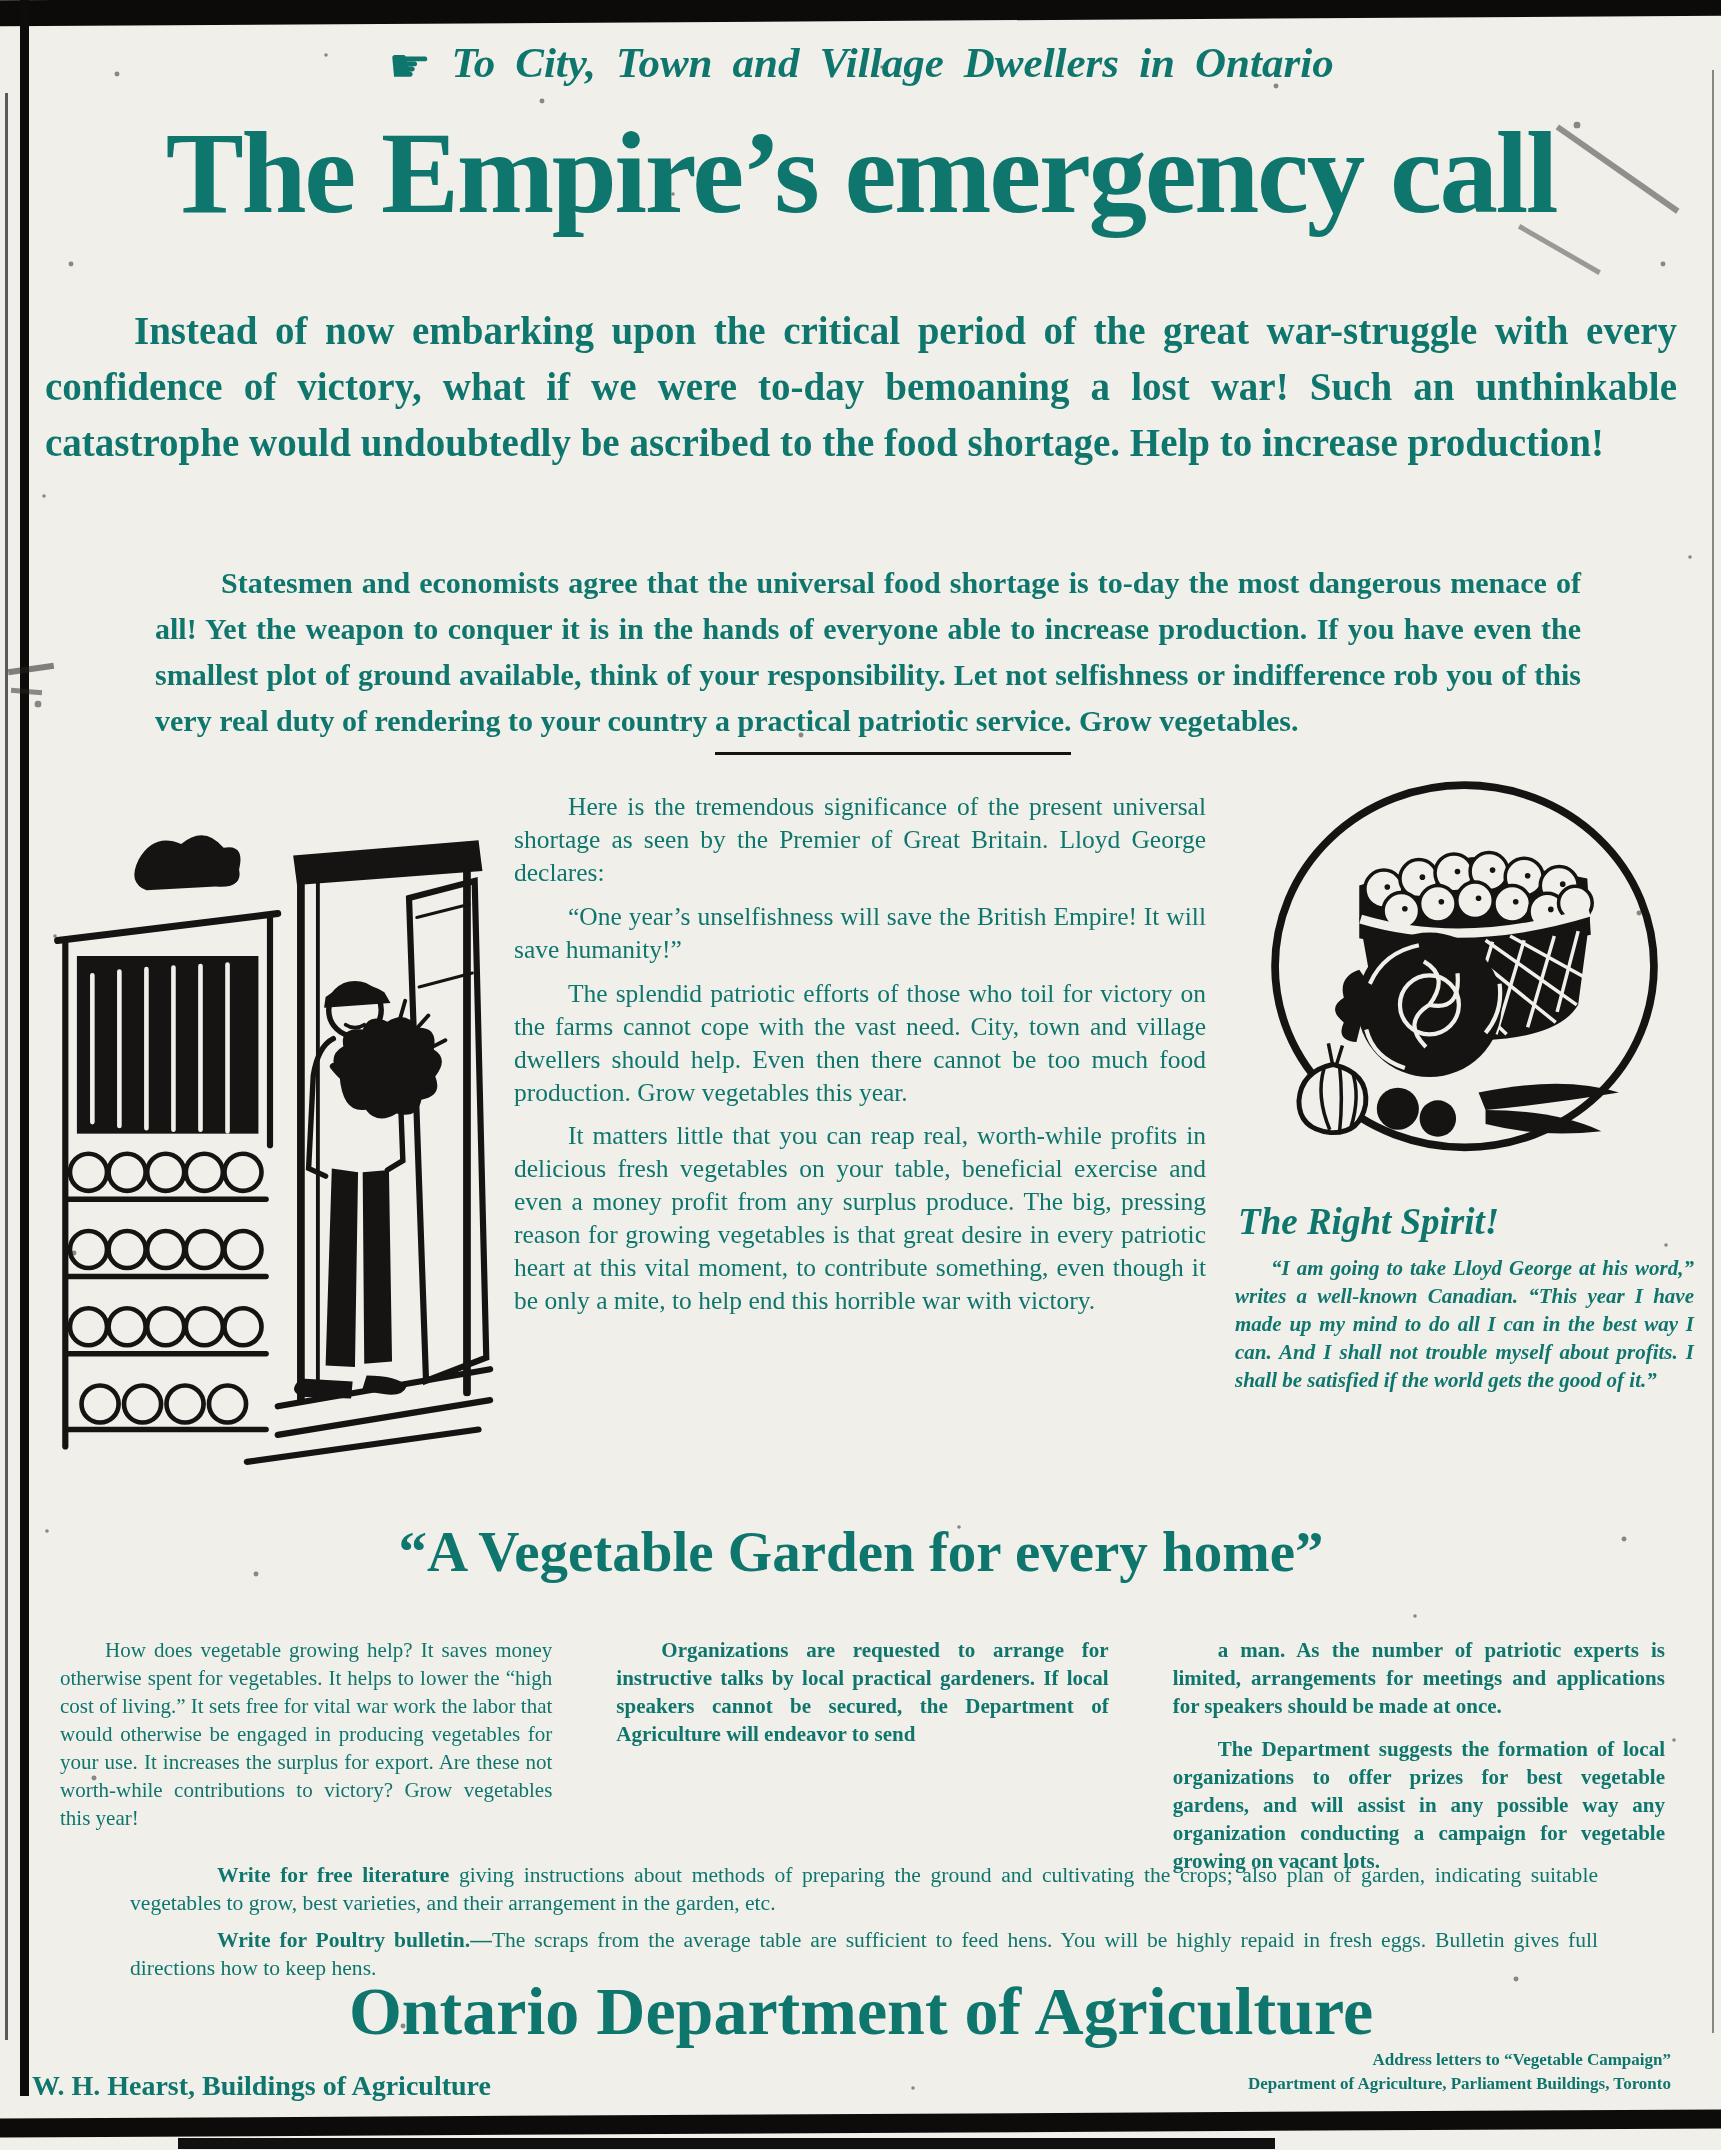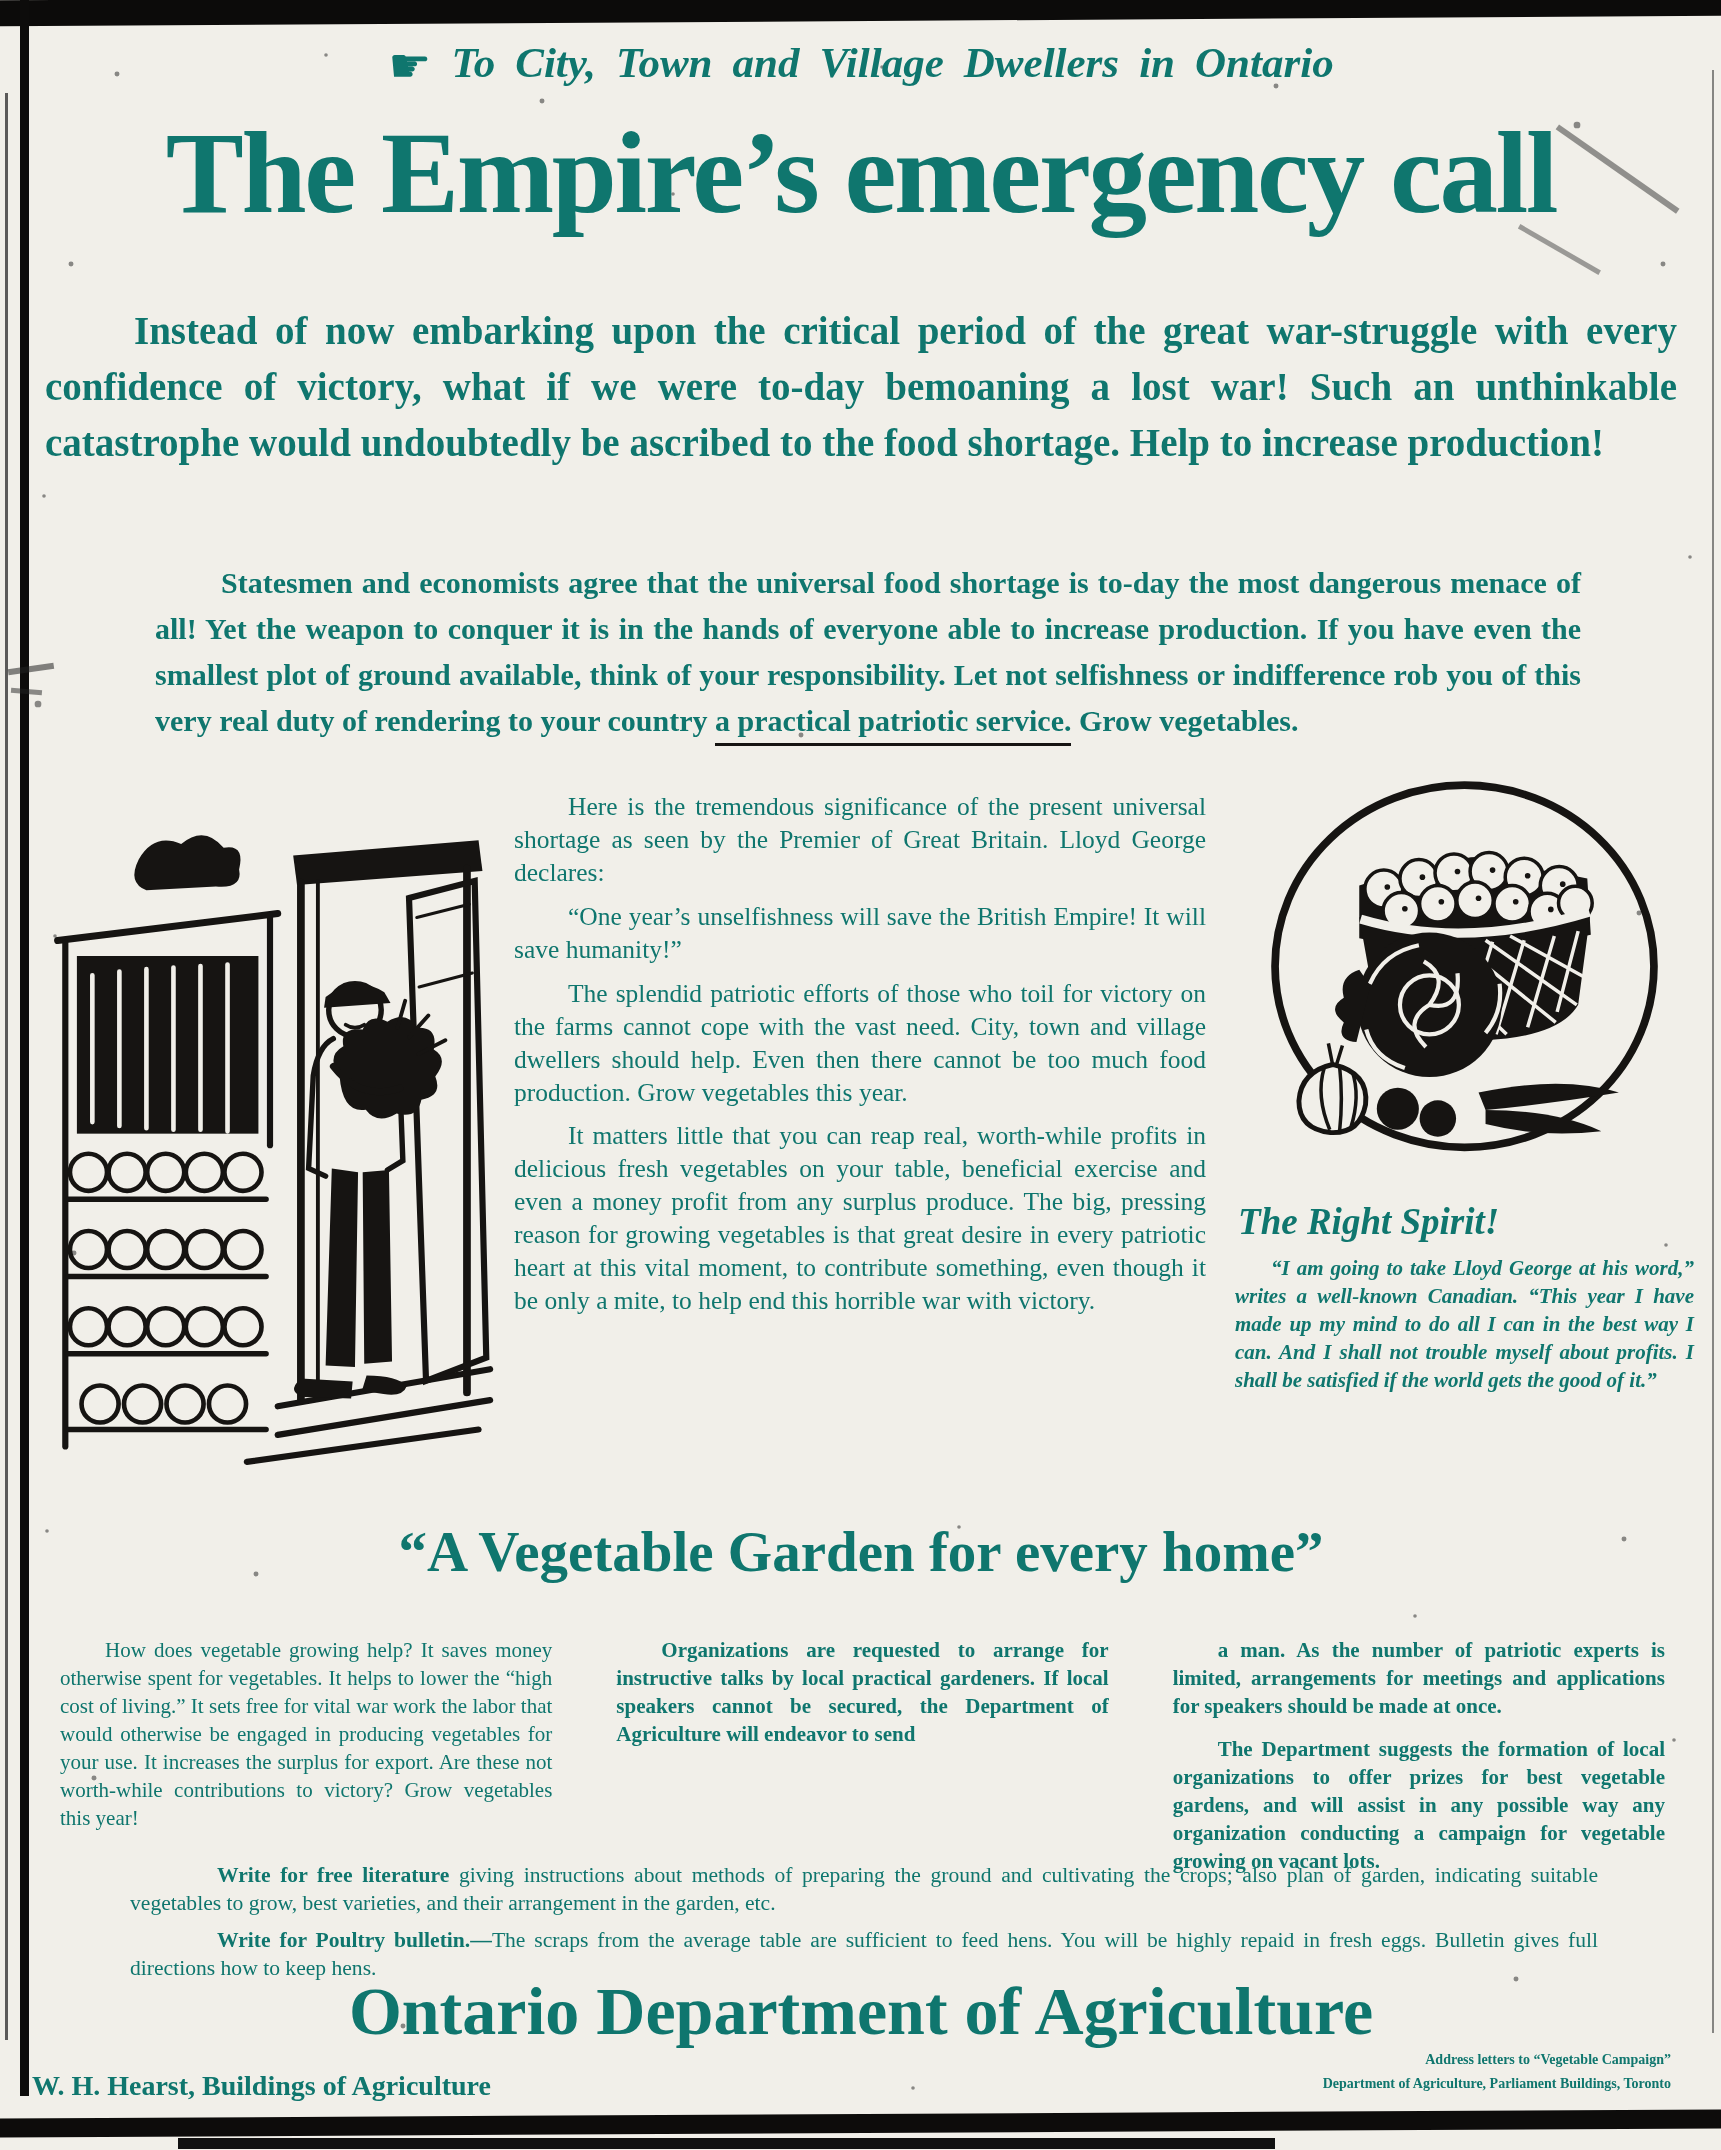--- a/index.html
+++ b/index.html
@@ -37,41 +37,41 @@
   
   .kicker{position:absolute;left:0;right:0;top:37px;text-align:center;
     font-style:italic;font-weight:700;font-size:43px;word-spacing:9.3px;white-space:nowrap;}
   .kicker .manicule{font-family:"DejaVu Sans", sans-serif;font-style:normal;font-size:48px;vertical-align:-4.6px;margin-right:20px;}
   .headline{position:absolute;left:31px;right:31px;top:114px;text-align:center;
     font-weight:700;font-size:117px;letter-spacing:-2.3px;white-space:nowrap;line-height:1;}
   .lead{position:absolute;left:45px;top:303px;width:1632px;
     font-weight:700;font-size:39px;line-height:56px;text-align:justify;text-indent:89px;}
   .intro{position:absolute;left:155px;top:560px;width:1426px;
     font-weight:700;font-size:30px;line-height:46px;text-align:justify;text-indent:66px;}
-  .intro .ul{border-bottom:3.9px solid #161412;padding-bottom:6px;margin-top:37px;}
+  .intro .ul{border-bottom:3.9px solid #161412;padding-bottom:15px;margin-top:37px;}
   .illus-left{position:absolute;left:46px;top:782px;width:448px;height:684px;}
   .mid-col{position:absolute;left:514px;top:790px;width:692px;}
   .mid-col p{margin:0 0 10.8px 0;font-size:25.5px;line-height:33px;text-align:justify;text-indent:54px;}
   .right-col{position:absolute;left:1235px;top:773px;width:459px;}
   .illus-oval{display:block;width:421px;height:390px;margin:0 auto;}
   .right-spirit-title{margin:40px 0 14px 3.1px;font-style:italic;font-weight:700;font-size:37px;line-height:1;}
   .right-spirit-quote{font-style:italic;font-weight:700;font-size:21px;line-height:28px;text-align:justify;text-indent:36px;}
   .slogan{position:absolute;left:0;right:0;top:1519px;text-align:center;
     font-weight:700;font-size:57px;white-space:nowrap;}
   .columns{position:absolute;left:45px;top:1621px;width:1635px;display:flex;gap:34px;}
   .columns .col{flex:1;}
   .columns p{margin:15px;font-size:21px;line-height:28px;text-align:justify;text-indent:45px;}
   .col-2 p,.col-3 p{font-weight:700;}
   .notices{position:absolute;left:130px;top:1861px;width:1468px;}
   .notices p{margin:0 0 9.3px 0;font-size:21.6px;line-height:28px;text-align:justify;text-indent:87px;}
   .notices b{font-weight:700;}
   .footer-title{position:absolute;left:0;right:0;top:1977px;text-align:center;
     font-weight:700;font-size:68px;line-height:1;white-space:nowrap;}
   .minister{position:absolute;left:32px;top:2070px;font-weight:700;font-size:28px;}
-  .address{position:absolute;right:51px;top:2048px;text-align:right;font-weight:700;font-size:14px;line-height:24px;}
+  .address{position:absolute;right:51px;top:2048px;text-align:right;font-weight:700;font-size:17px;line-height:24px;}
   svg .ink{stroke:#161412;}
 </style>
 </head>
 <body>
 
 <div class="page">
 
   <div class="top-bar"></div>
   <div class="left-rule"></div>
   <div class="left-rule-thin"></div>

